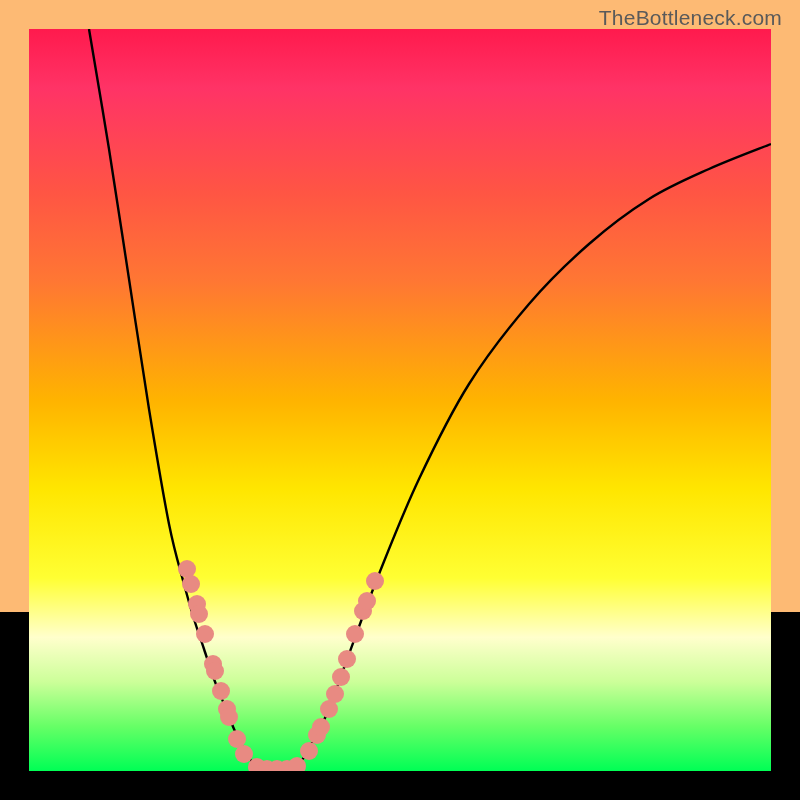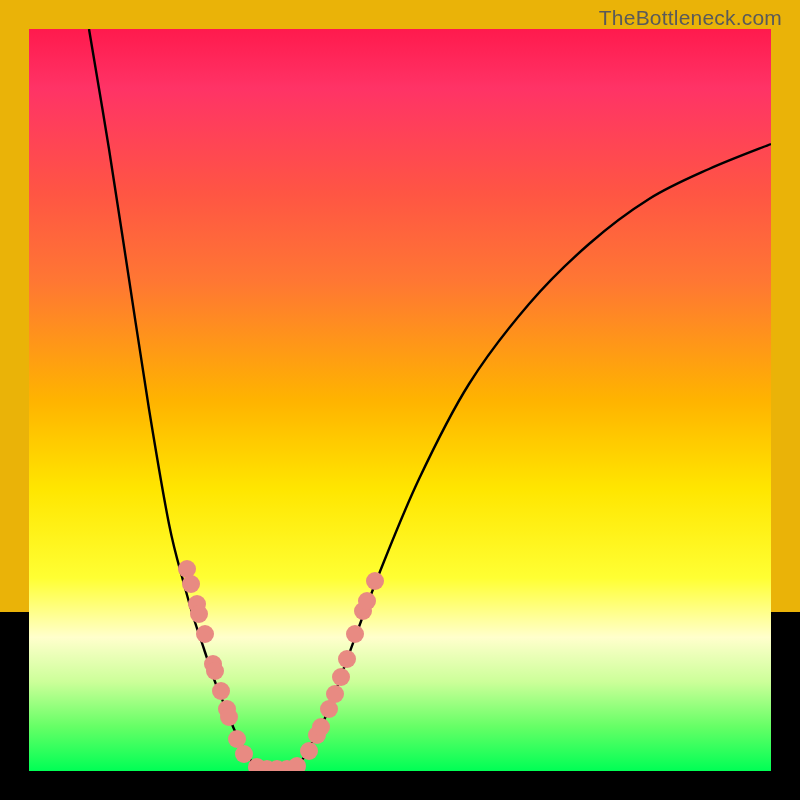--- a/index.html
+++ b/index.html
@@ -1,21 +1,21 @@
 <!DOCTYPE html>
 <html><head>
 <meta charset="utf-8">
 <style>
   * { margin: 0; padding: 0; box-sizing: border-box; }
   html, body { width: 800px; height: 800px; overflow: hidden; background: #000; }
   .frame {
     position: relative;
     width: 800px;
     height: 612px;
-    background: #eab308;
+    background: #fdba74;
   }
   .plot-area {
     position: absolute;
     left: 29px;
     top: 29px;
     width: 742px;
     height: 742px;
     background: linear-gradient(to bottom,
       #ff1a4d 0%,
       #ff3366 8%,

